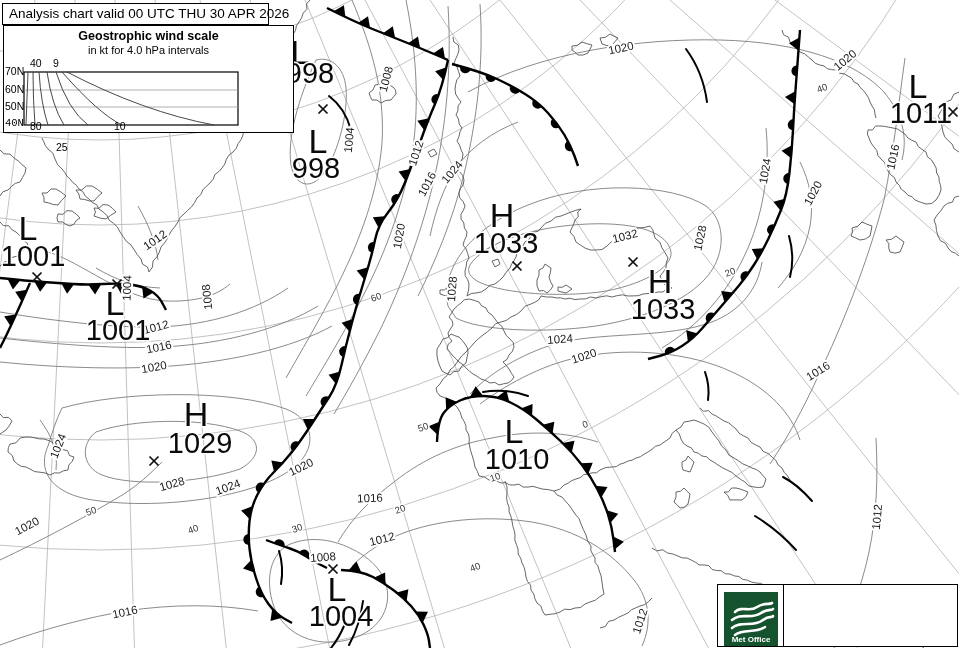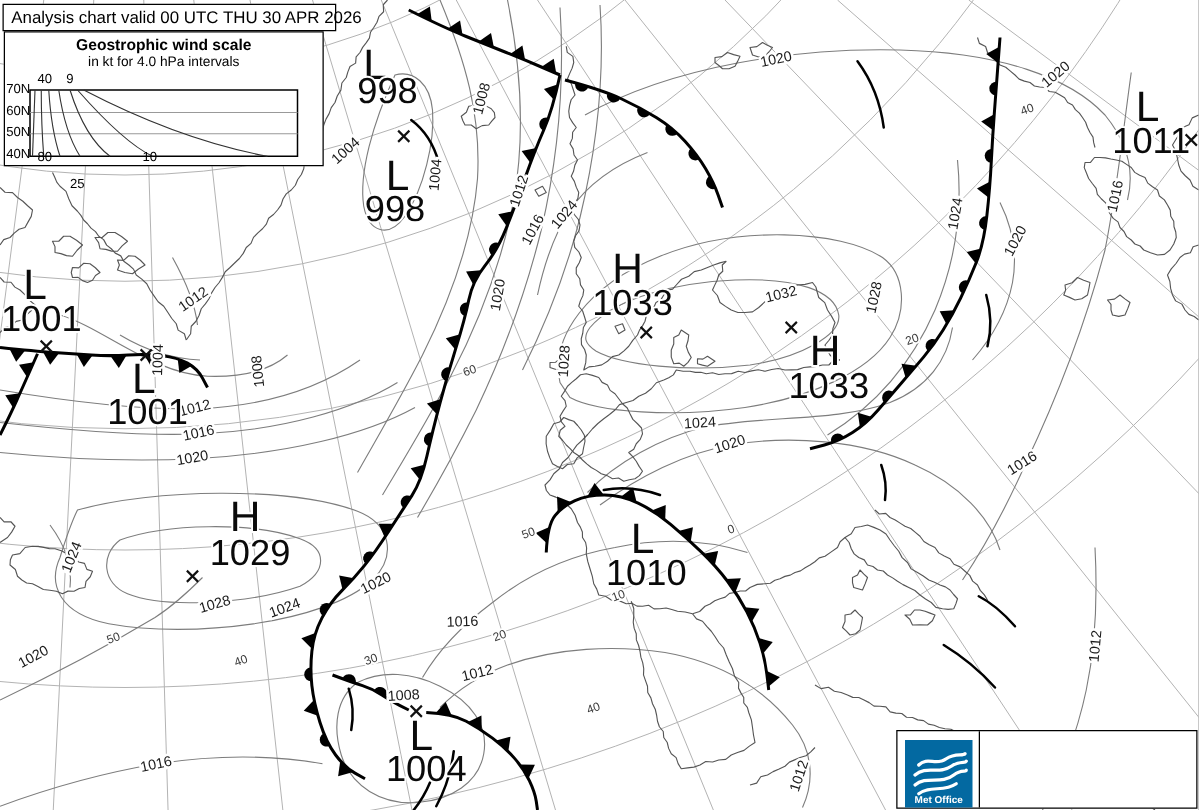--- a/index.html
+++ b/index.html
@@ -1,29 +1,29 @@
 <!DOCTYPE html>
 <html><head>
 <meta charset="utf-8">
 <style>
   html,body{margin:0;padding:0;background:#e8e8e8;font-family:"Liberation Sans",sans-serif;}
   #stage{position:relative;width:959px;height:648px;background:#ffffff;overflow:hidden;outline:1px solid #000;}
   #map{position:absolute;left:0;top:0;}
   .panel{position:absolute;background:#fff;border:1.5px solid #000;box-sizing:border-box;}
   #title-box{left:2px;top:3px;width:267px;height:22px;}
   #title-box span{display:block;padding:2px 0 0 6px;font-size:13.5px;color:#000;white-space:nowrap;}
-  #windscale{left:3px;top:25px;width:256px;height:108px;}
+  #windscale{left:3px;top:25px;width:291px;height:108px;}
   .ws-title{position:absolute;left:0;right:0;top:3px;text-align:center;font-weight:bold;font-size:12.5px;color:#000;}
   .ws-sub{position:absolute;left:0;right:0;top:18px;text-align:center;font-size:11px;color:#000;}
   .ws-lat{position:absolute;left:1px;font-size:10.5px;color:#000;}
   .ws-num{position:absolute;font-size:10.5px;color:#000;}
   #ws-svg{position:absolute;left:0;top:0;}
   #logo-box{left:717px;top:584px;width:241px;height:63px;display:flex;}
   #logo-left{width:66px;height:100%;border-right:1.5px solid #000;box-sizing:border-box;position:relative;}
-  #logo-sq{position:absolute;left:6px;top:7px;width:54px;height:54px;background:#0369a1;}
+  #logo-sq{position:absolute;left:6px;top:7px;width:54px;height:54px;background:#14532d;}
   #logo-sq svg{position:absolute;left:0;top:0;}
   #logo-sq .brand{position:absolute;left:0;right:0;bottom:2px;text-align:center;color:#fff;font-size:8px;font-weight:bold;}
   #logo-right{flex:1;position:relative;font-size:11.5px;color:#000;}
   #logo-right .url{position:absolute;left:6px;top:28px;}
   #logo-right .cc{position:absolute;left:6px;top:43px;}
   text{font-family:"Liberation Sans",sans-serif;}
 </style>
 </head>
 <body>
 
@@ -355,21 +355,21 @@
         <path d="M35,46 Q37,78 44,99"></path>
           <path d="M43,46 Q48,80 60,99"></path>
         <path d="M52,46 Q64,84 84,99"></path>
           <path d="M58,46 Q95,88 118,99"></path>
         <path d="M63,46 Q140,86 210,99"></path>
       </g>
     </svg>
   <span class="ws-lat" style="top: 39px;">70N</span>
       <span class="ws-lat" style="top: 57px;">60N</span>
       <span class="ws-lat" style="top: 74px;">50N</span>
-      <span class="ws-lat" style="top: 91px;">40N</span>
+      <span class="ws-lat" style="top: 91px; font-family: Liberation Mono, monospace;">40N</span>
       <span class="ws-num" style="left: 26px; top: 31px;">40</span>
       <span class="ws-num" style="left: 49px; top: 31px;">9</span>
       <span class="ws-num" style="left: 26px; top: 94px;">80</span>
       <span class="ws-num" style="left: 52px; top: 94px; margin-top: 21px;">25</span>
       <span class="ws-num" style="left: 110px; top: 94px;">10</span>
     </div>
 
   <div id="logo-box" class="panel">
     <div id="logo-left">
       <div id="logo-sq">

